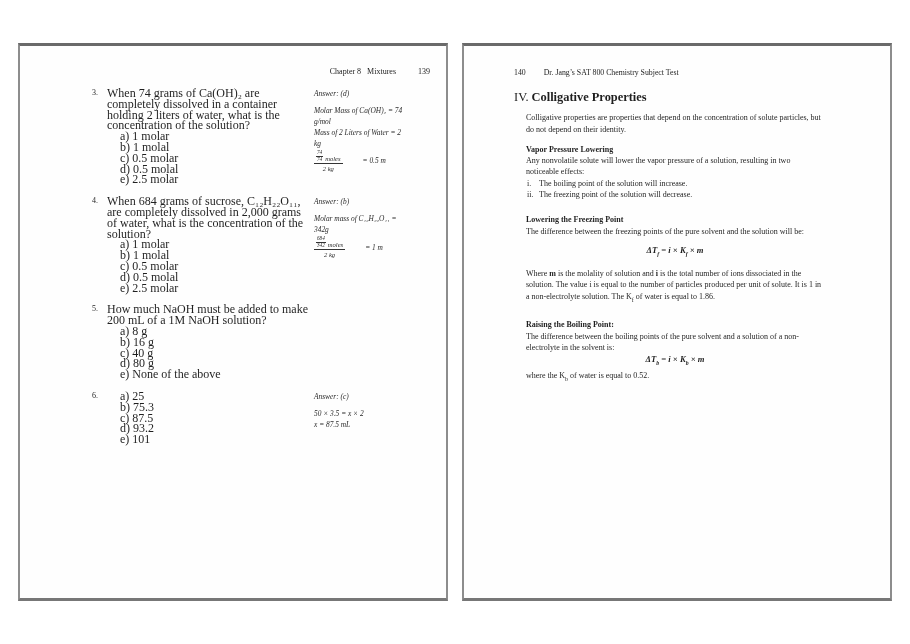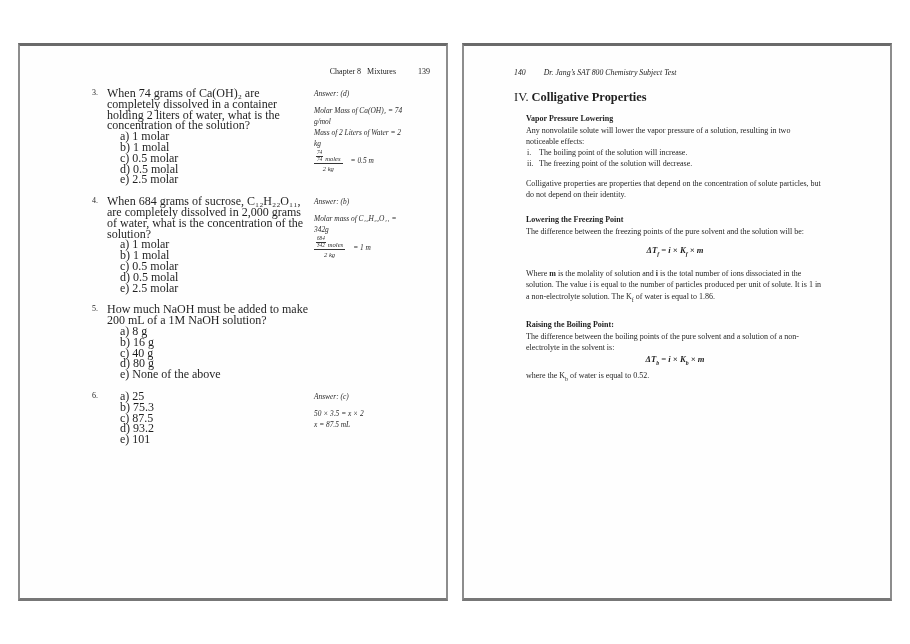--- a/index.html
+++ b/index.html
@@ -19,30 +19,30 @@
 
   .questions { position:absolute; top:42px; left:0; width:100%; }
   .q-row  { display:flex; align-items:flex-start; margin-bottom:11px; }
   .q-num  { flex:0 0 15px; margin-left:72px; font-size:8px; line-height:10.8px; }
   .q-main { flex:0 0 206px; font-size:12px; line-height:10.8px; }
   .q-opt  { padding-left:13px; }
   .q-ans  { flex:0 0 132px; margin-left:1px; font-style:italic; font-size:7.4px;
             line-height:11px; color:#2a2a2a; }
   .ans-label { margin-bottom:6px; }
 
-  .eqline { display:flex; align-items:center; gap:8px; margin-top:1px; }
+  .eqline { display:flex; align-items:center; gap:20px; margin-top:1px; }
   .bfrac  { display:inline-flex; flex-direction:column; align-items:center; font-size:6.6px; line-height:7.2px; }
   .bfrac .bnum { display:flex; align-items:flex-end; gap:2px; border-bottom:0.6px solid #333; padding:0 2px 1px; }
   .bfrac .bden { padding-top:0.5px; }
   .sfrac  { display:inline-flex; flex-direction:column; align-items:center; font-size:5.2px; line-height:5.6px; }
   .sfrac .sn { border-bottom:0.5px solid #333; padding:0 1px; }
 
   
   .rp-content { padding:21px 0 0 50px; font-size:8px; line-height:11.3px; }
-  .rp-header  { display:flex; align-items:flex-start; font-size:7.8px; color:#222;font-style:italic; }
+  .rp-header  { display:flex; align-items:flex-start; font-size:7.8px; color:#222; }
   .rp-header .pnum { margin-right:18px; }
   .rp-heading { margin-top:12px; font-size:12.4px; line-height:14px; }
   .rp-heading .ttl { font-weight:bold; margin-left:3px; }
   .rp-block   { margin-left:12px; width:298px; }
   .rp-intro   { margin-top:8px; }
   .sub-head   { font-weight:bold; }
   .mt-sm { margin-top:9px; }
   .mt-md { margin-top:14px; }
   .li { display:flex; }
   .li .marker { flex:0 0 13px; padding-left:1px; }
@@ -161,35 +161,35 @@
 
     <div class="rp-header">
       <span class="pnum">140</span>
       <span>Dr. Jang’s SAT 800 Chemistry Subject Test</span>
     </div>
 
     <div class="rp-heading">
       <span>IV.</span><span class="ttl">Colligative Properties</span>
     </div>
 
+    <div class="rp-block rp-intro">Colligative properties are properties that depend on the concentration of solute particles, but do not depend on their identity.</div>
+
     <div class="rp-block">
       <div class="sub-head mt-sm">Vapor Pressure Lowering</div>
       <div>Any nonvolatile solute will lower the vapor pressure of a solution, resulting in two noticeable effects:</div>
       <div class="li">
         <span class="marker">i.</span>
         <span>The boiling point of the solution will increase.</span>
       </div>
       <div class="li">
         <span class="marker">ii.</span>
         <span>The freezing point of the solution will decrease.</span>
       </div>
     </div>
 
-    <div class="rp-block rp-intro">Colligative properties are properties that depend on the concentration of solute particles, but do not depend on their identity.</div>
-
     <div class="rp-block">
       <div class="sub-head mt-md">Lowering the Freezing Point</div>
       <div>The difference between the freezing points of the pure solvent and the solution will be:</div>
       <div class="formula">ΔT<sub>f</sub> = i × K<sub>f</sub> × m</div>
       <div>Where <b>m</b> is the molality of solution and <b>i</b> is the total number of ions dissociated in the solution. The value i is equal to the number of particles produced per unit of solute. It is 1 in a non-electrolyte solution. The K<sub>f</sub> of water is equal to 1.86.</div>
     </div>
 
     <div class="rp-block">
       <div class="sub-head mt-md">Raising the Boiling Point:</div>
       <div>The difference between the boiling points of the pure solvent and a solution of a non-electrolyte in the solvent is:</div>

